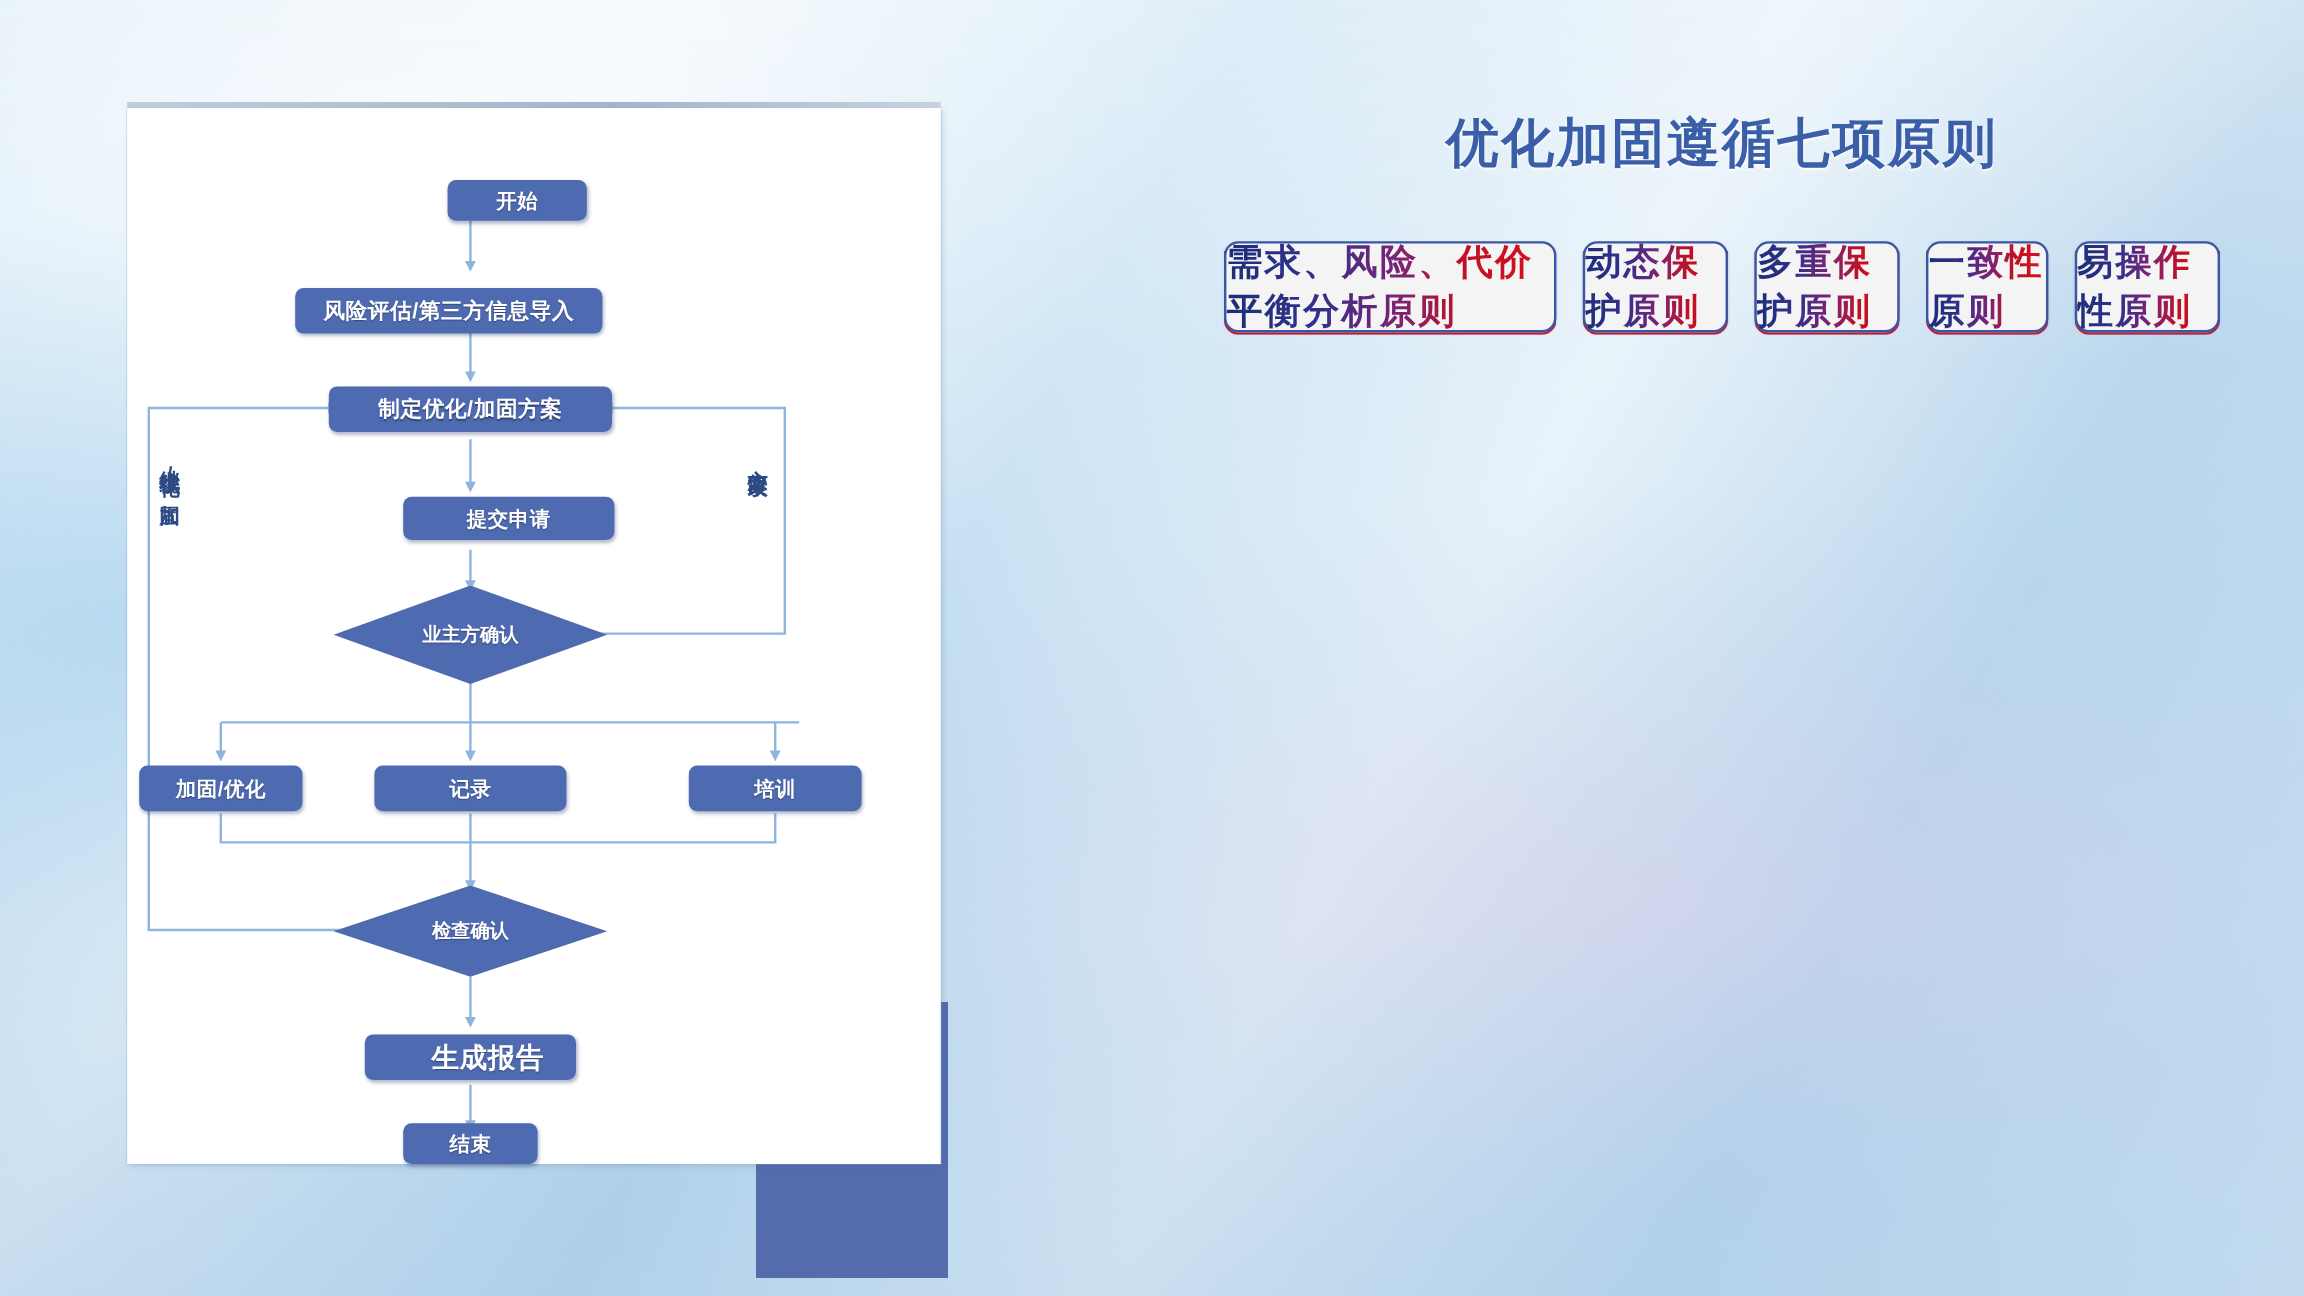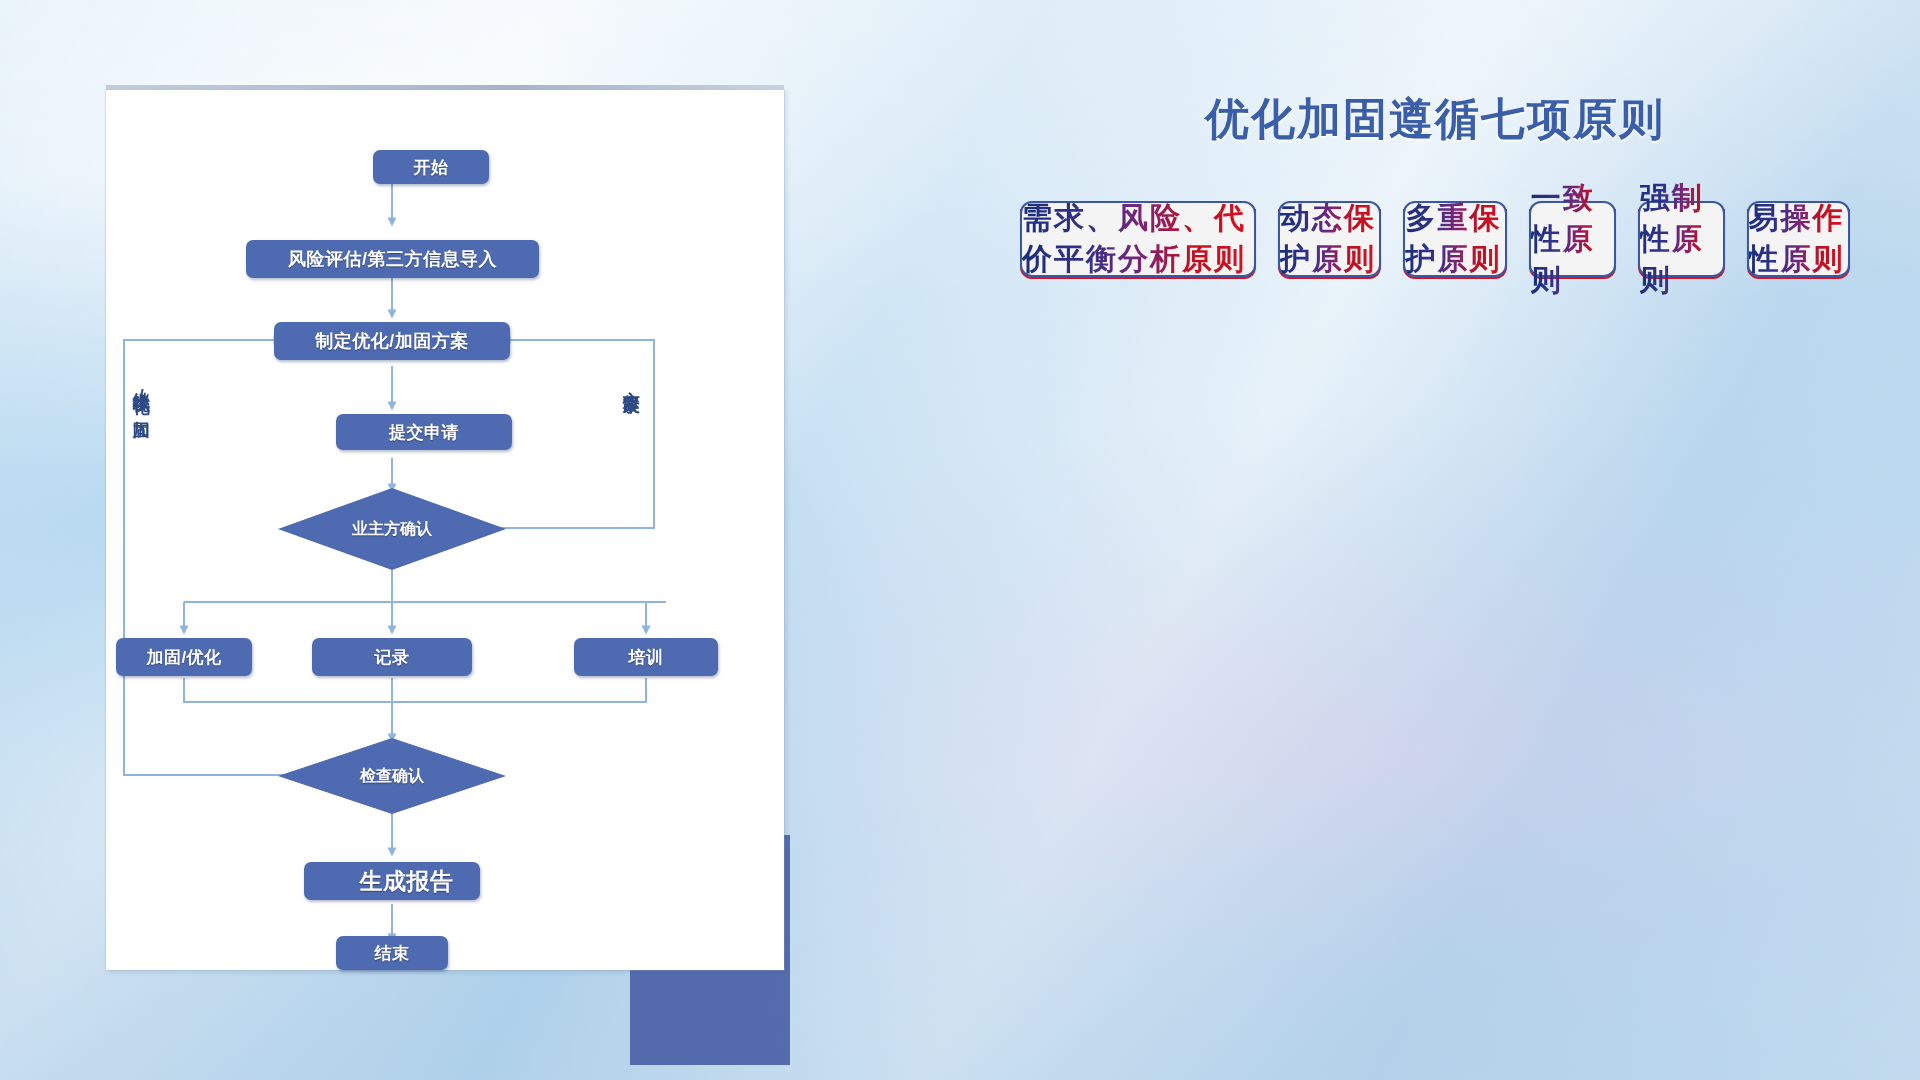--- a/index.html
+++ b/index.html
@@ -182,21 +182,21 @@
           <line x1="286" y1="814" x2="286" y2="848" marker-end="url(#ah)"></line>
 
           <path d="M228,685 L18,685 L18,250 L172,250" marker-end="url(#ah)"></path>
 
           <path d="M344,438 L548,438 L548,250 L400,250" marker-end="url(#ah)"></path>
         </g>
       </svg>
 
       <div class="node" style="left:228px; top:60px; width:116px; height:34px; font-size:17px;margin-left:39px;">开始</div>
 
-      <div class="node" style="left:140px; top:150px; width:293px; height:38px; font-size:18px;">风险评估/第三方信息导入</div>
+      <div class="node" style="left:140px; top:150px; width:256px; height:38px; font-size:18px;">风险评估/第三方信息导入</div>
 
       <div class="node" style="left:168px; top:232px; width:236px; height:38px; font-size:18px;">制定优化/加固方案</div>
 
       <div class="node" style="left:198px; top:324px; width:176px; height:36px; font-size:17px;margin-left:32px;">提交申请</div>
 
       <div class="diamond" style="left:172px; top:398px; width:228px; height:82px; font-size:16px;">业主方确认</div>
 
       <div class="node" style="left:10px; top:548px; width:136px; height:38px; font-size:17px;">加固/优化</div>
 
       <div class="node" style="left:206px; top:548px; width:160px; height:38px; font-size:17px;">记录</div>
@@ -233,22 +233,19 @@
     </div>
 
     <div class="principle">
       <span class="principle-label">多重保护原则</span>
     </div>
 
     <div class="principle">
       <span class="principle-label">一致性原则</span>
     </div>
 
-    <div class="principle">
-      <span class="principle-label">强制性原则</span>
-    </div>
 
     <div class="principle">
       <span class="principle-label">易操作性原则</span>
     </div>
 
   </div>
 </div>
 
 </body></html>

